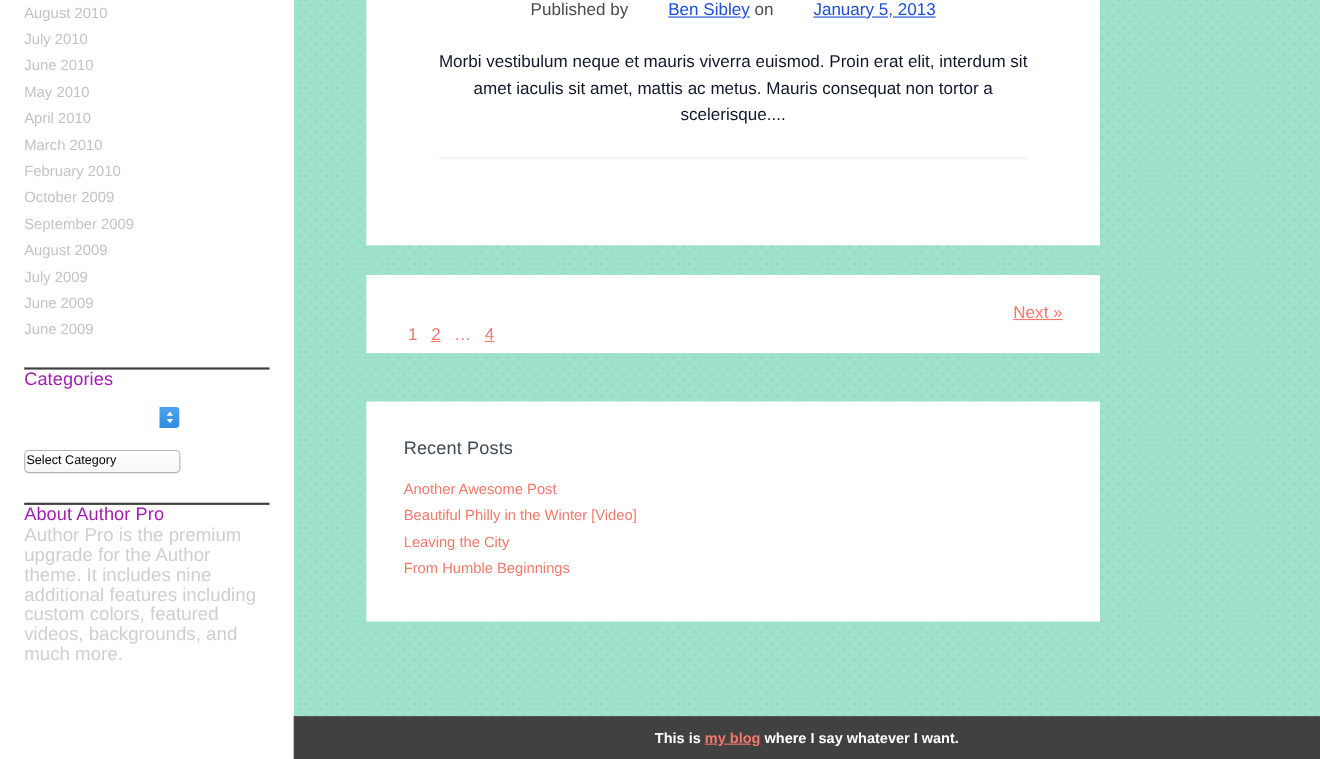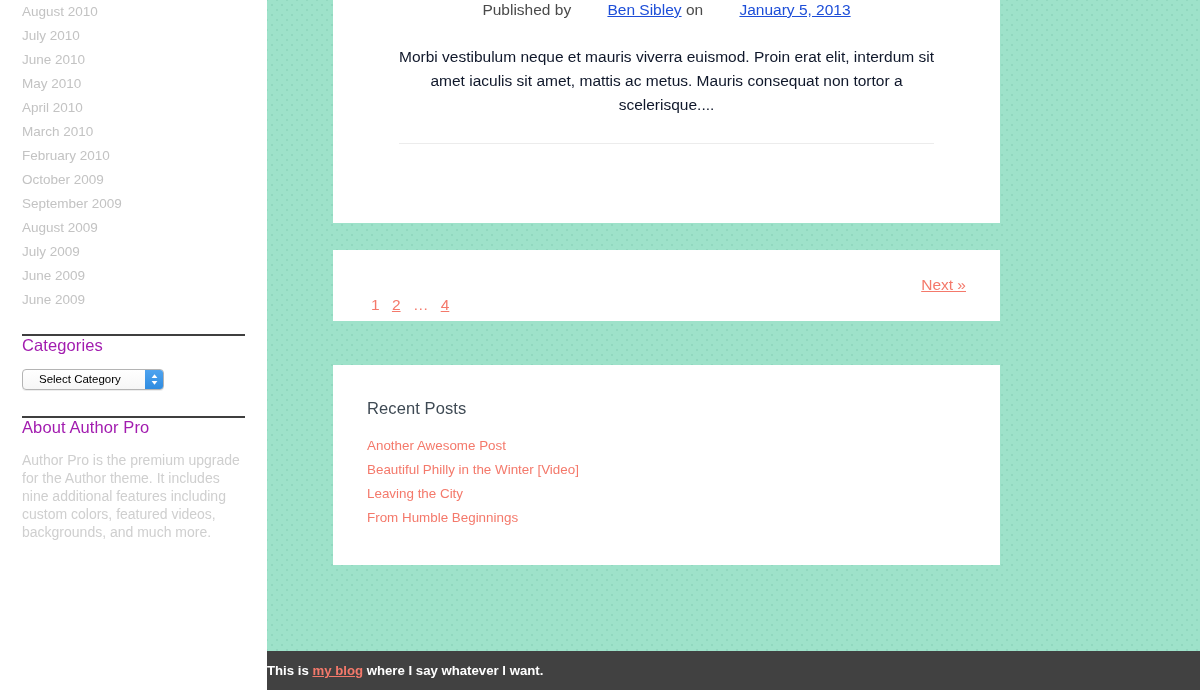--- a/index.html
+++ b/index.html
@@ -75,47 +75,47 @@
   }
   .select-box {
     width: 142px;
     height: 21px;
     border: 1px solid #b4b4b4;
     border-radius: 4px;
     background: linear-gradient(#ffffff, #f6f6f6);
     font-size: 11.5px;
     color: #000;
     line-height: 19px;
-    padding-left: 16px;
+    padding-left: 1px;
     font-family: "Liberation Sans", sans-serif;
     box-shadow: 0 1px 0 rgba(0,0,0,.07);
     cursor: pointer;
     overflow: hidden;
     white-space: nowrap;
+    margin-top: 40px;
   }
   .select-btn {
     position: absolute;
     right: 1px;
     top: 1px;
     width: 18px;
     height: 19px;
     border-radius: 0 3px 3px 0;
     background: linear-gradient(#4ea3ef, #2f8ce0);
     display: flex;
     align-items: center;
     justify-content: center;
     cursor: pointer;
   }
   .select-btn svg { display: block; }
 
   .sb-body {
-    font-size: 14px;
+    font-size: 17px;
     line-height: 18px;
     color: #cfcfcf;
-    margin-top: 14px;
     width: 222px;
   }
 
   
   .card {
     position: absolute;
     left: 333px;
     width: 667px;
     background: #ffffff;
   }
@@ -231,20 +231,21 @@
   
   #footer {
     position: absolute;
     left: 267px;
     top: 651px;
     width: 933px;
     height: 39px;
     background: #414141;
     display: flex;
     align-items: center;
+    justify-content: center;
   }
   .footer-text {
     font-size: 13.2px;
     color: #ffffff;
     font-weight: bold;
   }
   .footer-text a {
     color: #f4796b;
     text-decoration: underline;
     font-weight: bold;

